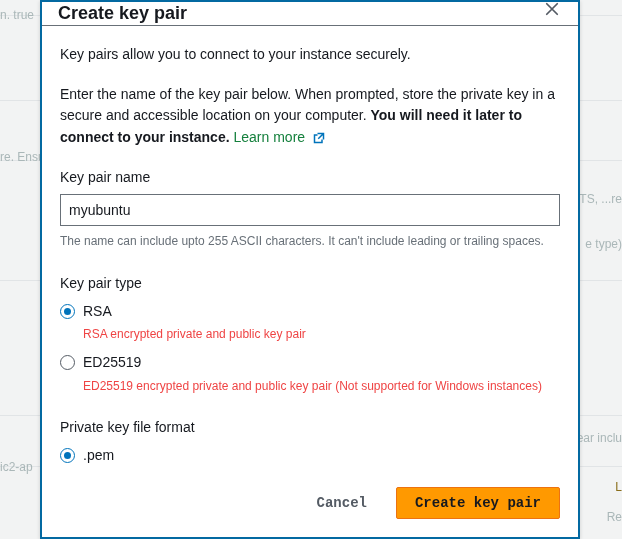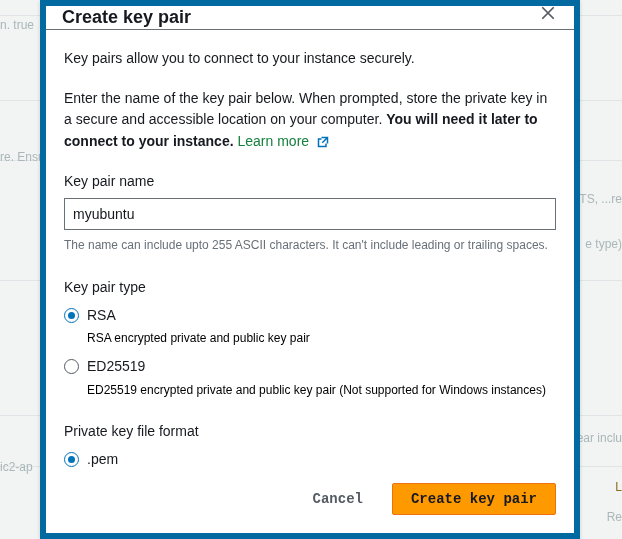--- a/index.html
+++ b/index.html
@@ -25,21 +25,21 @@
     left: 0; right: 0;
     height: 1px;
     background: #e1e4e6;
     pointer-events: none;
   }
   .modal {
     position: absolute;
     left: 40px; top: 0;
     width: 540px; height: 539px;
     background: #fff;
-    border: 6px solid #0369a1;
+    border: 2px solid #0369a1;
     box-shadow: 0 1px 4px rgba(0,0,0,0.15);
     display: flex;
     flex-direction: column;
   }
   .modal-header {
     height: 25px;
     border-bottom: 1px solid #687078;
     padding: 0 16px 3px 16px;
     display: flex;
     align-items: flex-end;
@@ -129,21 +129,21 @@
     width: 7px; height: 7px;
     background: #0073bb;
     border-radius: 50%;
   }
   .radio-label {
     font-size: 14px;
     color: #16191f;
   }
   .radio-desc {
     font-size: 12px;
-    color: #000000;
+    color: #ef4444;
     margin: 3px 0 8px 23px;
   }
   .modal-footer {
     flex: 0 0 auto;
     padding: 14px 18px 18px 18px;
     display: flex;
     justify-content: flex-end;
     gap: 10px;
   }
   .btn {
@@ -171,21 +171,21 @@
 </style>
 </head>
 <body>
 
 <div class="bg-line" style="top:15px;"></div>
 <div class="bg-line" style="top:100px;"></div>
 <div class="bg-line" style="top:160px;"></div>
 <div class="bg-line" style="top:280px;"></div>
 <div class="bg-line" style="top:415px;"></div>
 <div class="bg-line" style="top:466px;"></div>
-<div class="bg-frag" style="left:0; top:18px;">n. true</div>
+<div class="bg-frag" style="left:0; top:8px;">n. true</div>
 <div class="bg-frag" style="left:0; top:150px;">re. Ensu</div>
 <div class="bg-frag" style="right:0; top:192px;">TS, ...re</div>
 <div class="bg-frag" style="right:0; top:237px;">e type)</div>
 <div class="bg-frag" style="right:0; top:431px;">ear inclu</div>
 <div class="bg-frag" style="left:0; top:460px;">ic2-ap</div>
 <div class="bg-frag" style="right:0; top:480px; color:#8a6d1a;">L</div>
 <div class="bg-frag" style="right:0; top:510px;">Re</div>
 
 <div class="modal">
 

